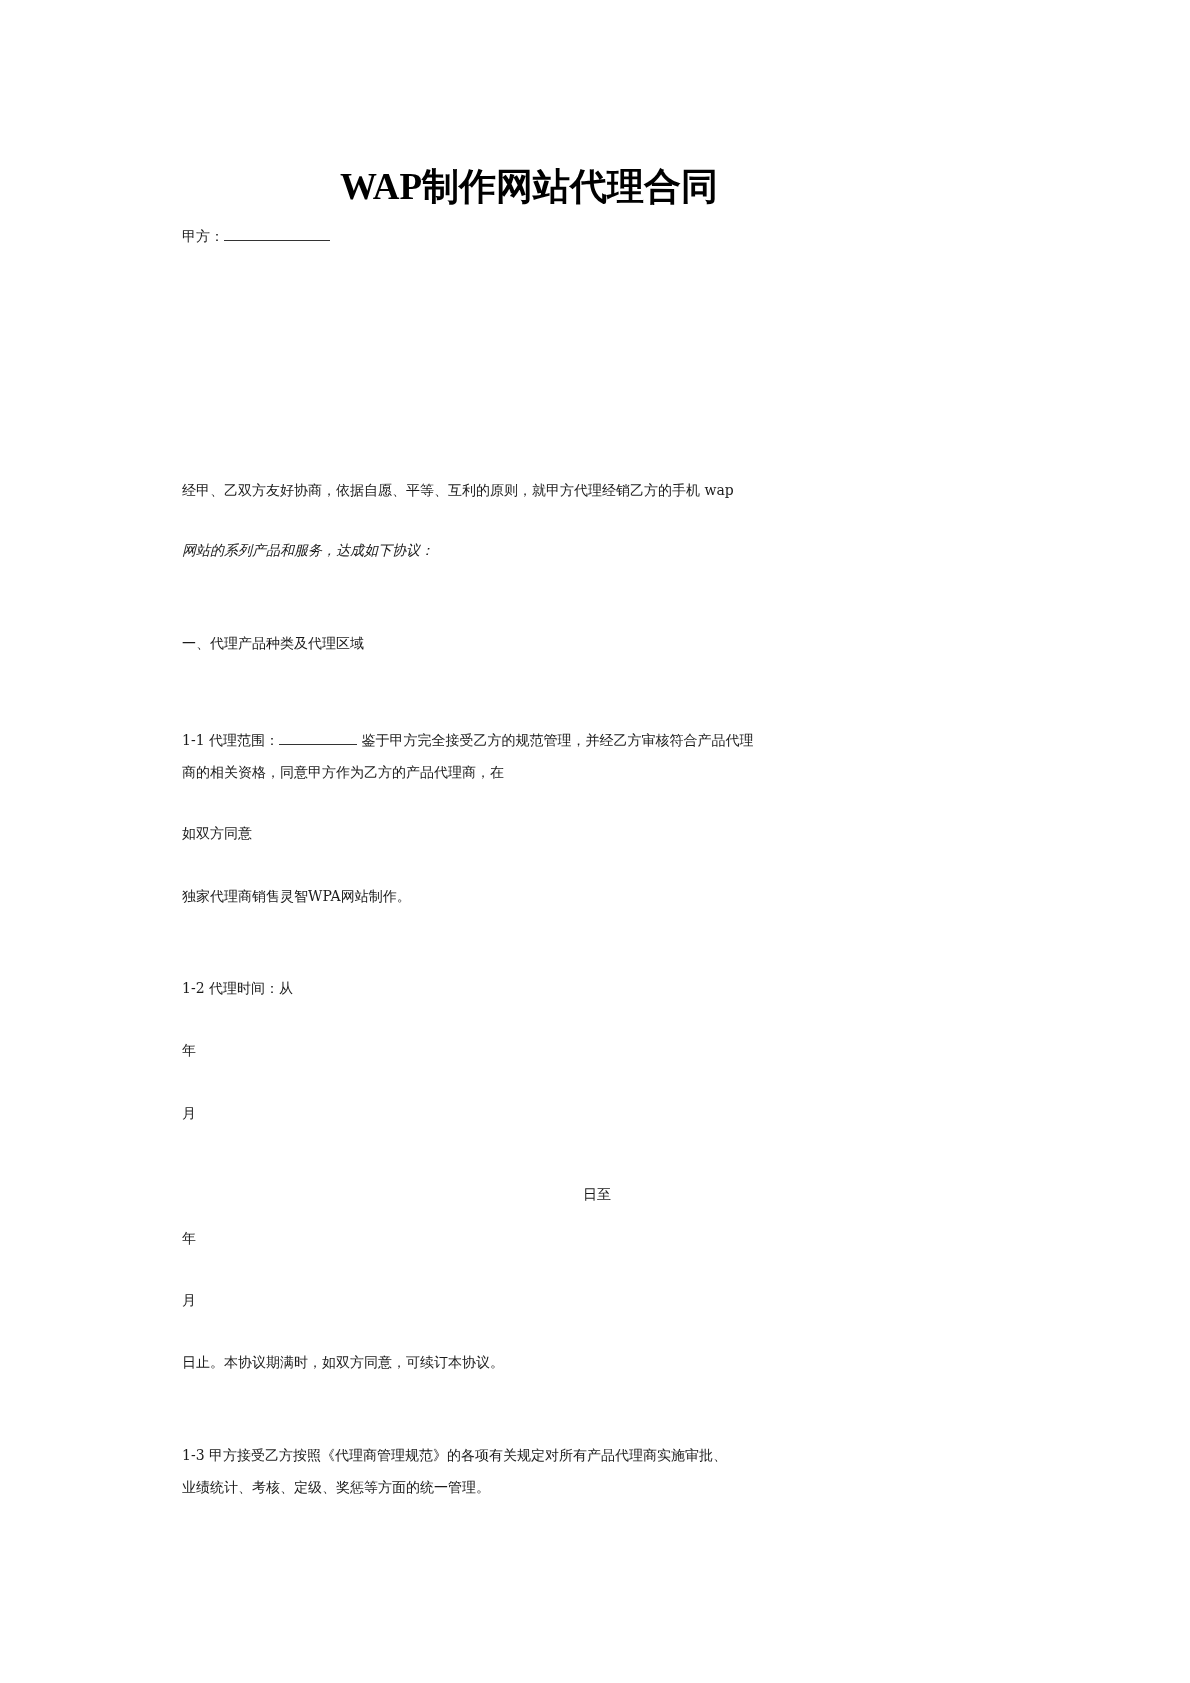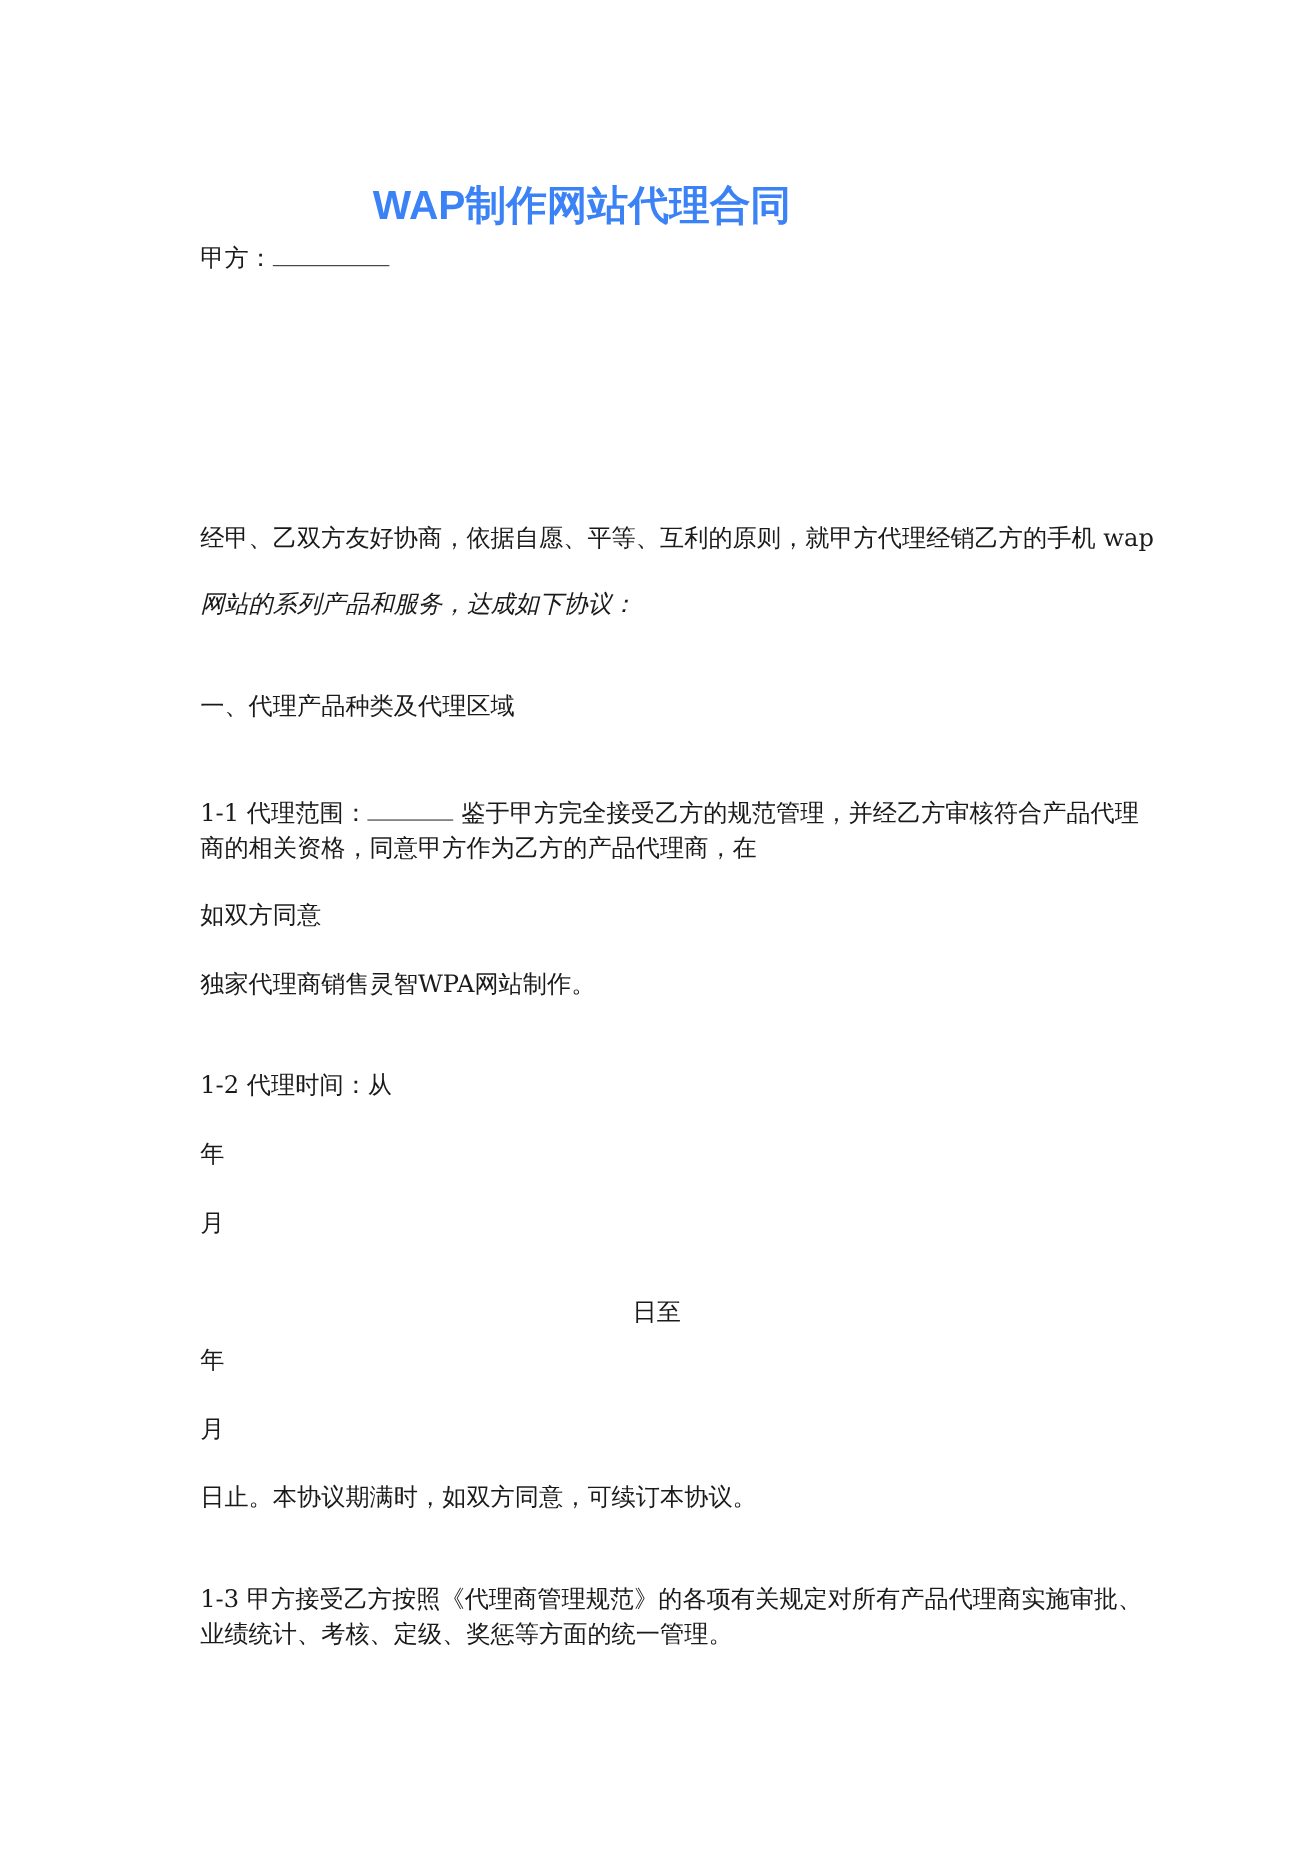--- a/index.html
+++ b/index.html
@@ -1,22 +1,22 @@
 <!DOCTYPE html>
 <html><head>
 <meta charset="utf-8">
 <style>
   html, body { margin: 0; padding: 0; background: #ffffff; }
   body { width: 1190px; height: 1683px; position: relative; overflow: hidden;
          font-family: "DejaVu Serif", "Liberation Serif", serif; color: #111111; }
   .page { position: absolute; left: 0; top: 0; width: 1190px; height: 1683px; background: #fff; }
   .title { position: absolute; left: 0; width: 1058px; top: 164px; text-align: center;
-           font-family: Liberation Sans, sans-serif; font-weight: bold;
-           font-size: 37px; line-height: 46px; color: #3b82f6; letter-spacing: 0px; }
-  .line { position: absolute; left: 182px; width: 830px; font-size: 22px; line-height: 32px;
+           font-family: Liberation Serif, serif; font-weight: bold;
+           font-size: 37px; line-height: 46px; color: #000000; letter-spacing: 0px; }
+  .line { position: absolute; left: 182px; width: 830px; font-size: 14px; line-height: 32px;
           white-space: nowrap; color: #1a1a1a; }
   .blank { display: inline-block; border-bottom: 1px solid #333; height: 18px; vertical-align: baseline; }
 </style>
 </head>
 <body>
 
 <div class="page">
 
   <div class="title">WAP制作网站代理合同</div>
 

